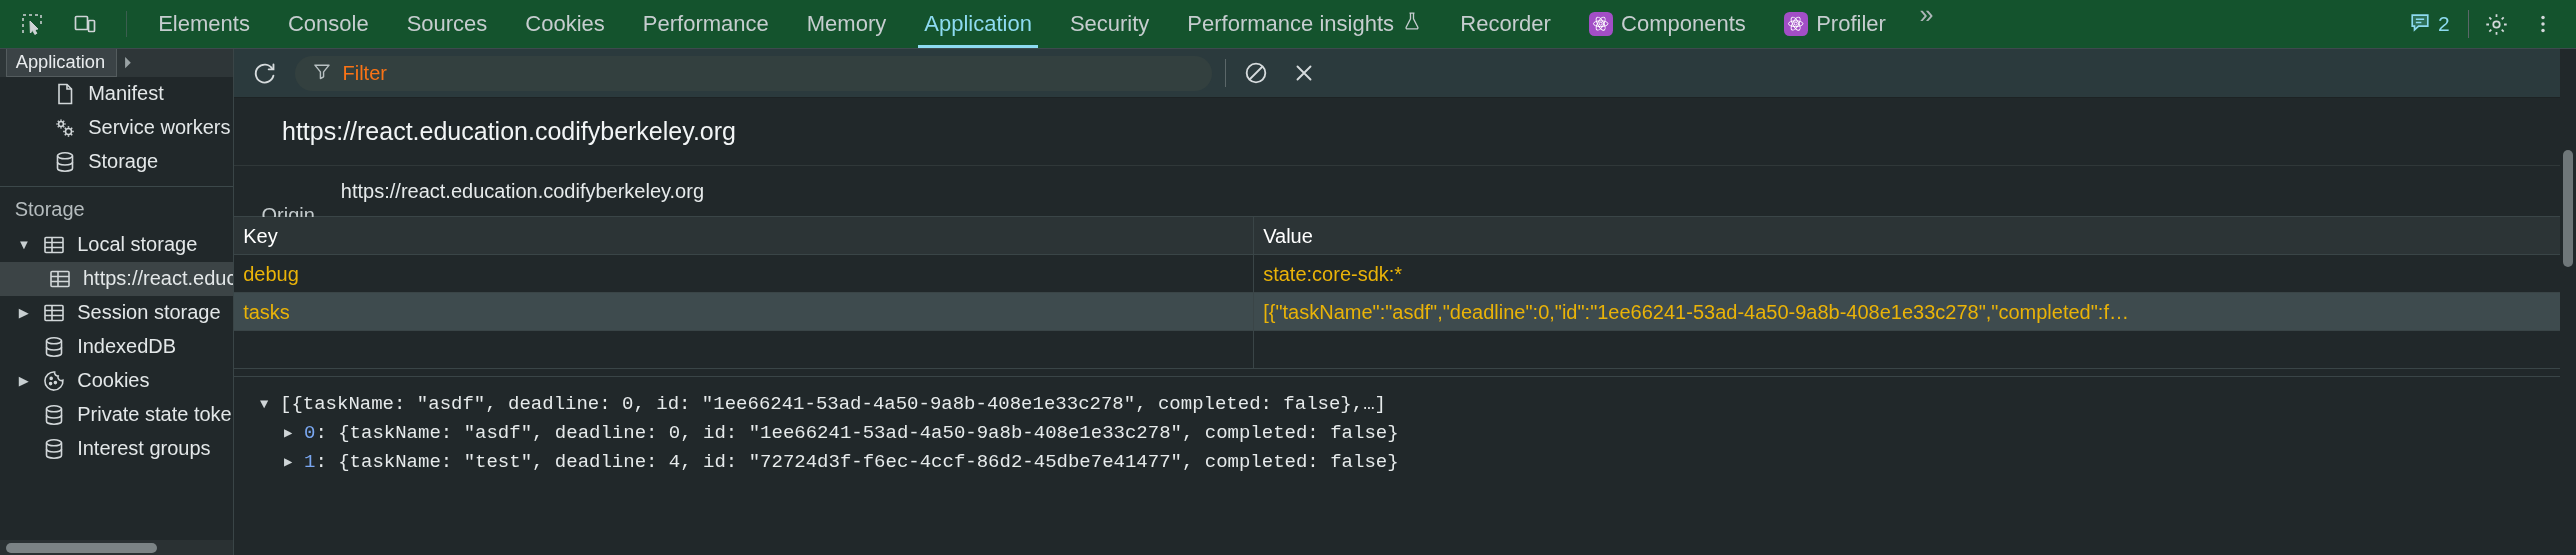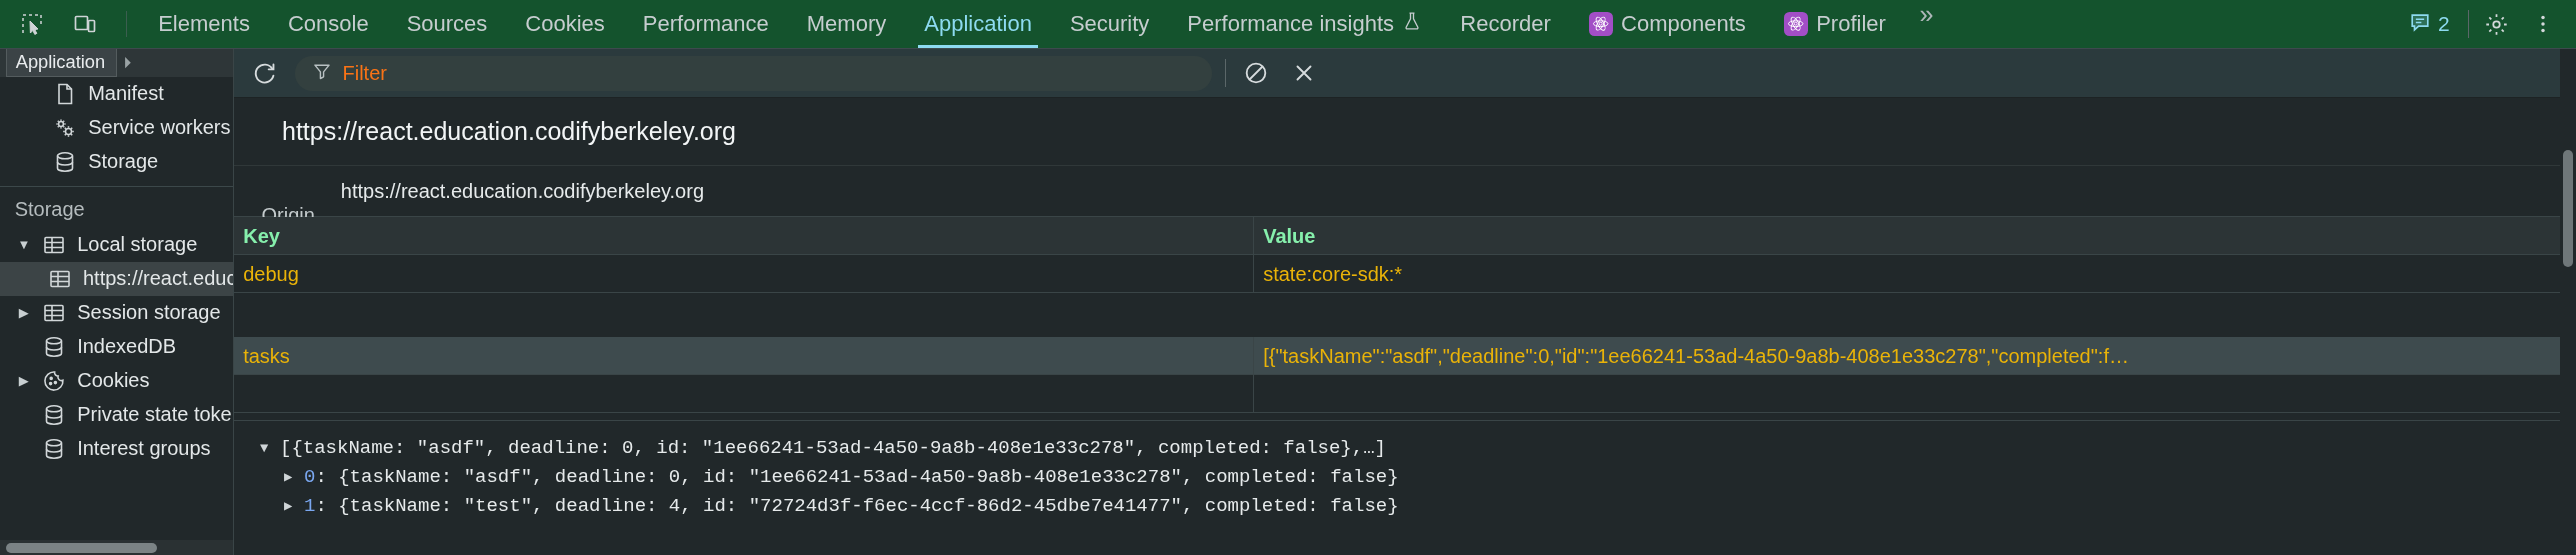--- a/index.html
+++ b/index.html
@@ -183,22 +183,22 @@
 
   
   #grid { flex: none; background: #21282a; }
   .grid-row {
     display: flex; height: 38px;
     border-bottom: 0.9px solid #3a4547;
     font-size: 20px;
     color: #eab308;
     align-items: center;
   }
-  .grid-row.header { background: #2c3436; color: #86efac; font-weight: bold; }
-  .grid-row.selected { background: #3e4b4e; margin-top: 44px; }
+  .grid-row.header { background: #2c3436; color: #ffffff; }
+  .grid-row.selected { background: #3e4b4e; }
   .grid-row.blank { border-bottom: 0.9px solid #3a4547; }
   .cell-key {
     width: 1020px; flex: none;
     padding-left: 9.2px;
     border-right: 0.9px solid #3a4547;
     overflow: hidden; white-space: nowrap; text-overflow: ellipsis;
     line-height: 38px; height: 38px;
   }
   .cell-val {
     flex: 1; min-width: 0;

